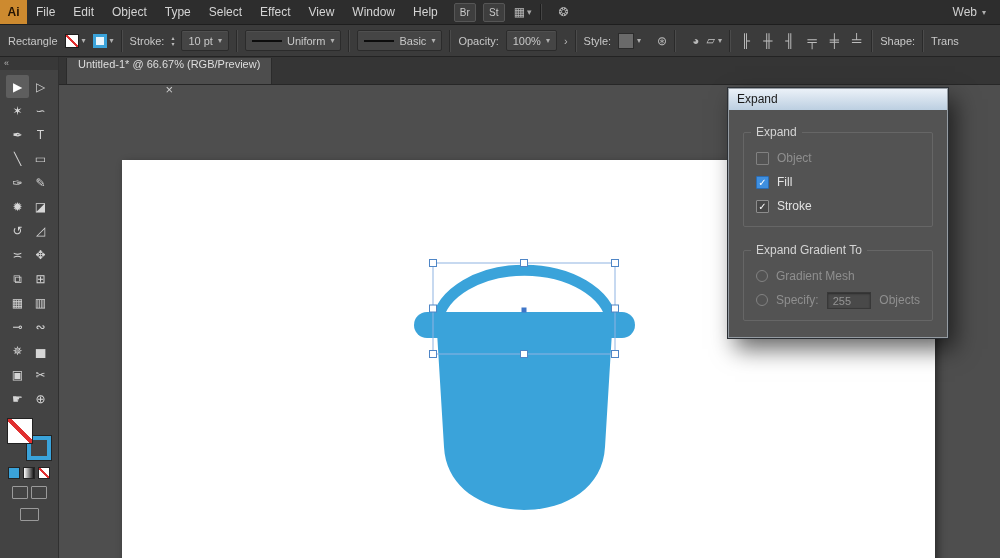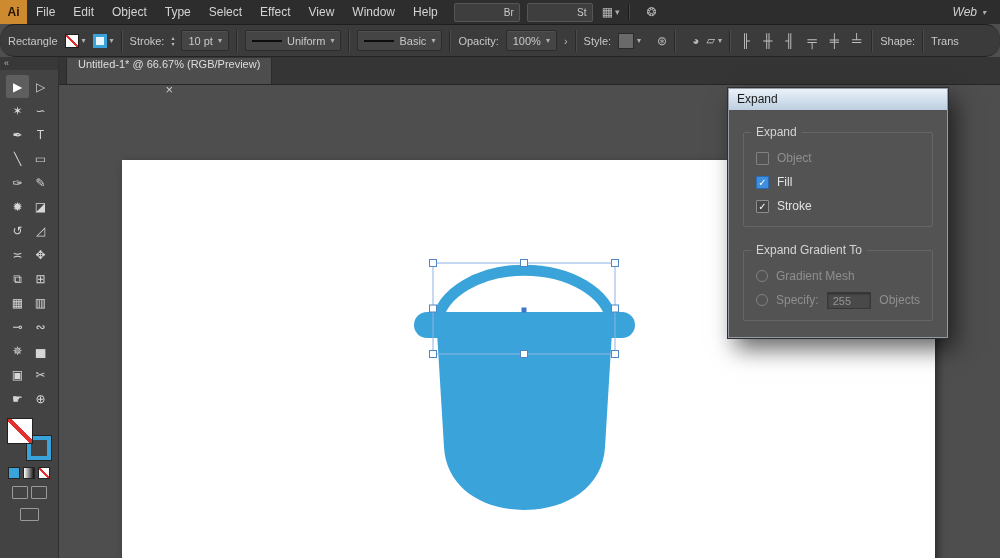--- a/index.html
+++ b/index.html
@@ -8,30 +8,30 @@
     font-family:"Liberation Sans",sans-serif;background:#4e4e4e;
     -webkit-font-smoothing:antialiased;
   }
   
   .menubar{position:absolute;top:0;left:0;right:0;height:24px;background:#2d2d2d;
     display:flex;align-items:center;color:#d4d4d4;font-size:12px;z-index:6;}
   .ai-logo{width:27px;height:24px;background:#cd8a2f;color:#241403;font-weight:bold;
     display:flex;align-items:center;justify-content:center;font-size:12px;}
   .menu-item{padding:12px 9px;line-height:24px;white-space:nowrap;}
   .badge{width:20px;height:17px;background:#3e3e3e;border:1px solid #565656;border-radius:2px;
-    color:#c9c9c9;font-size:10px;display:inline-flex;align-items:center;justify-content:center;margin-left:7px;padding-left:44px;}
+    color:#c9c9c9;font-size:10px;display:inline-flex;align-items:center;justify-content:center;margin-left:7px;}
   .mb-icon{margin-left:9px;color:#b9b9b9;font-size:12px;}
   .mb-caret{color:#a8a8a8;font-size:9px;margin-left:2px;}
   .mb-sep{width:1px;height:16px;background:#1d1d1d;border-right:1px solid #454545;margin:0 8px;}
   .mb-spacer{flex:1;}
-  .workspace{display:flex;align-items:center;gap:5px;padding:0 14px;color:#d0d0d0;font-style:italic;}
+  .workspace{display:flex;align-items:center;gap:5px;padding:0 14px;color:#d0d0d0;}
   
   .cbar{position:absolute;top:24px;left:0;right:0;height:33px;background:#3b3b3b;
     border-top:1px solid #1e1e1e;border-bottom:1px solid #232323;display:flex;align-items:center;
-    font-size:11px;color:#c8c8c8;padding:0 8px;gap:7px;box-sizing:border-box;overflow:hidden;z-index:5;white-space:nowrap;border-radius:15px;}
+    font-size:11px;color:#c8c8c8;padding:0 8px;gap:7px;box-sizing:border-box;overflow:hidden;z-index:5;white-space:nowrap;}
   .lbl{color:#c8c8c8;}
   .vsep{width:1px;height:22px;background:#2a2a2a;border-right:1px solid #4b4b4b;flex:0 0 auto;}
   .widget{display:inline-flex;align-items:center;gap:3px;}
   .caret{font-size:8px;color:#b0b0b0;}
   .swatch{display:inline-block;width:14px;height:14px;box-sizing:border-box;}
   .none-swatch{background:#fff;border:1px solid #1f1f1f;
     background-image:linear-gradient(to top right,transparent 44%,#e03030 44%,#e03030 58%,transparent 58%);}
   .stroke-swatch{border:3px solid #3aa3da;background:#e9f5fc;width:14px;height:14px;}
   .dropbox{display:inline-flex;align-items:center;gap:5px;height:19px;padding:0 6px;
     background:#454545;border:1px solid #2b2b2b;border-radius:2px;box-shadow:inset 0 1px 0 rgba(255,255,255,.06);}

